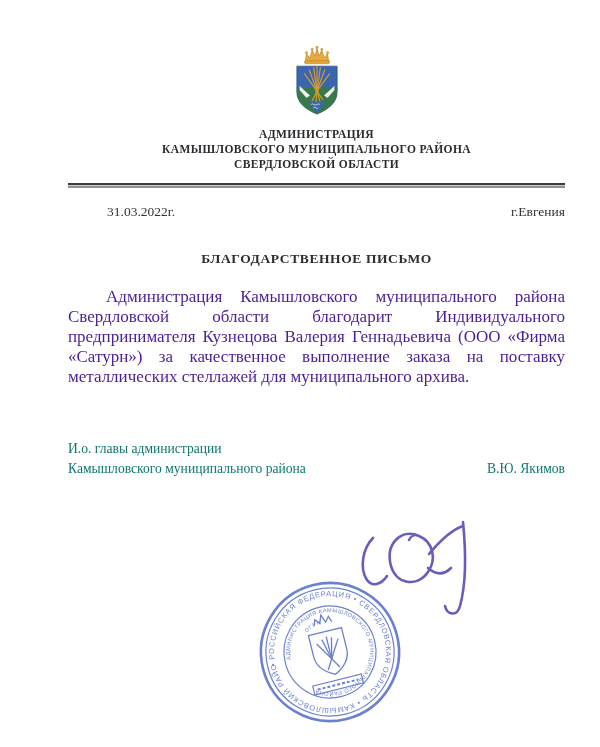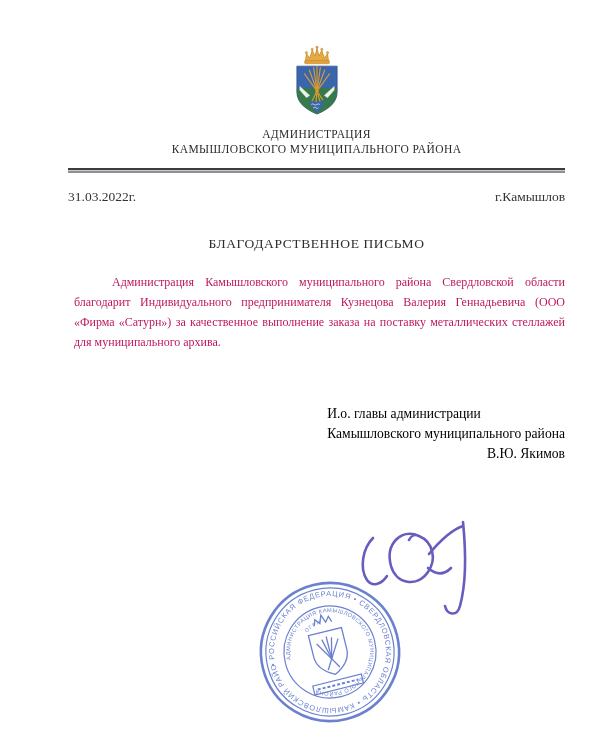--- a/index.html
+++ b/index.html
@@ -3,34 +3,34 @@
 <meta charset="utf-8">
 <style>
   * { margin:0; padding:0; box-sizing:border-box; }
   body { background:#888; font-family:"Liberation Serif", serif; }
   .page {
     position:relative; width:600px; height:747px; margin:0 auto;
     background:#ffffff; overflow:hidden; color:#3a3a3c;
   }
   .content { margin-left:68px; margin-right:35px; }
   .arms { display:block; margin:46px auto 0 auto; }
-  .org-header { margin-top:11px; text-align:center; font-weight:normal;
+  .org-header { margin-top:11px; text-align:center; font-weight:bold;
     font-size:11.5px; line-height:15px; letter-spacing:.4px; color:#2b2b31; }
   .rule { margin-top:11px; height:5px;
     border-top:2px solid #3c3c40; background:#c9c9cc; border-bottom:2px solid #8f8f94; }
   .date-row { margin-top:16px; display:flex; justify-content:space-between;
-    font-size:13.5px; color:#333338; }
-  .letter-title { margin-top:31px; text-align:center; font-weight:normal;
+    font-size:13.5px; color:#333338;margin-left:39px; }
+  .letter-title { margin-top:31px; text-align:center; font-weight:bold;
     font-size:13.5px; letter-spacing:.6px; color:#2c2c32; }
   .body-text { margin-top:20px; }
-  .body-text p { font-size:12px; line-height:20px; text-align:justify;
-    text-indent:38px; color:#be185d;margin-left:6px; }
+  .body-text p { font-size:17px; line-height:20px; text-align:justify;
+    text-indent:38px; color:#4c1d95; }
   .body-text p.spaced { margin-top:9px; }
   .sig-block { margin-top:52px; display:flex; justify-content:space-between;
-    align-items:flex-end; font-size:13.6px; line-height:20px; color:#000000;flex-direction:column; }
+    align-items:flex-end; font-size:13.6px; line-height:20px; color:#0f766e; }
   .sig-name { white-space:nowrap; padding-bottom:0px;font-family:Liberation Serif, serif; }
   .stamp-wrap { position:absolute; left:245px; top:567px; width:170px; height:170px; }
   .sign-wrap { position:absolute; left:345px; top:496px; width:135px; height:130px; }
 </style>
 </head>
 <body>
 
 <div class="page">
   <div class="content">
 
@@ -70,27 +70,28 @@
           <line x1="60" y1="94" x2="66" y2="115"></line>
           <line x1="60" y1="94" x2="72" y2="112"></line>
         </g>
         <circle cx="60" cy="94" r="3.4" fill="#e2a13a" stroke="#b9831f" stroke-width="1"></circle>
       </g>
     </svg>
 
     <div class="org-header">
       <div>АДМИНИСТРАЦИЯ</div>
       <div>КАМЫШЛОВСКОГО МУНИЦИПАЛЬНОГО РАЙОНА</div>
+      <div>СВЕРДЛОВСКОЙ ОБЛАСТИ</div>
     </div>
 
     <div class="rule"></div>
 
     <div class="date-row">
       <span>31.03.2022г.</span>
-      <span>г.Камышлов</span>
+      <span>г.Евгения</span>
     </div>
 
     <div class="letter-title">БЛАГОДАРСТВЕННОЕ ПИСЬМО</div>
 
     <div class="body-text">
       <p>Администрация Камышловского муниципального района Свердловской области  благодарит  Индивидуального предпринимателя Кузнецова Валерия Геннадьевича (ООО «Фирма «Сатурн») за качественное выполнение заказа на поставку металлических стеллажей для муниципального архива.</p>
     </div>
 
     <div class="sig-block">
       <div>

